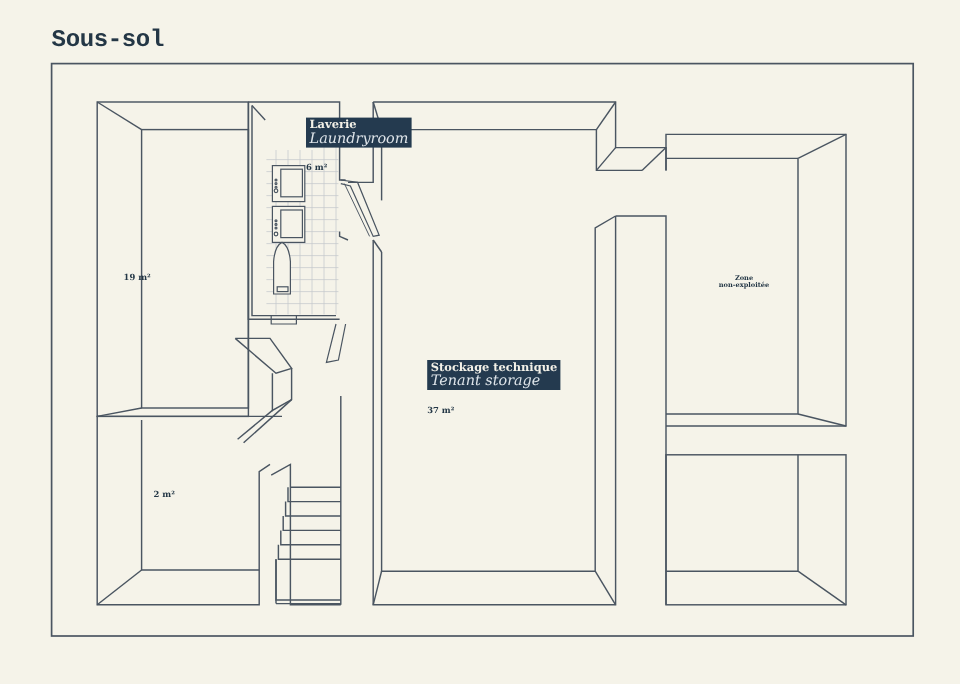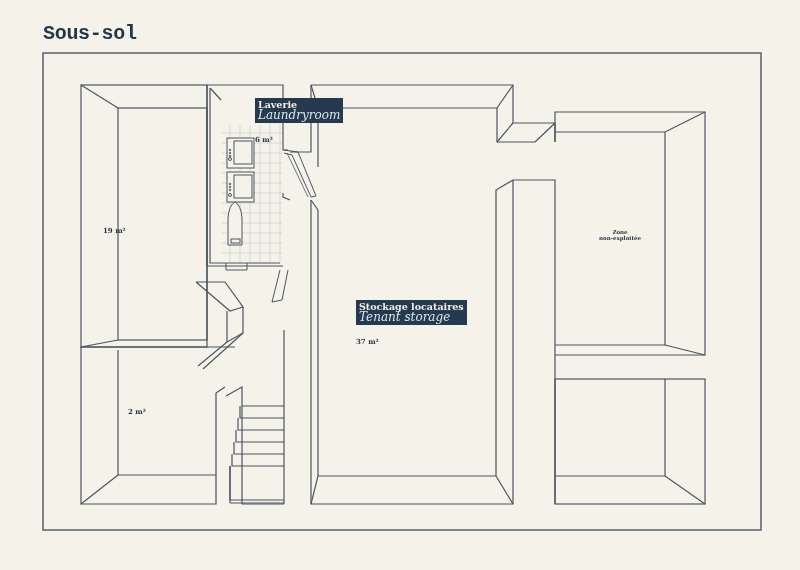--- a/index.html
+++ b/index.html
@@ -156,21 +156,21 @@
 <div class="label" style="left:103px; top:214px;">
   <span class="area">19 m²</span>
 </div>
 
 <div class="label" style="left:128px; top:395px;">
   <span class="area">2 m²</span>
 </div>
 
 <div class="label" style="left:356px; top:300px;">
   <span class="box">
-    <span class="name">Stockage locataires</span>
+    <span class="name">Stockage technique</span>
     <span class="en">Tenant storage</span>
   </span>
   <span class="area">37 m²</span>
 </div>
 
 <div class="zone">
   <div>Zone</div>
   <div>non-exploitée</div>
 </div>
 

